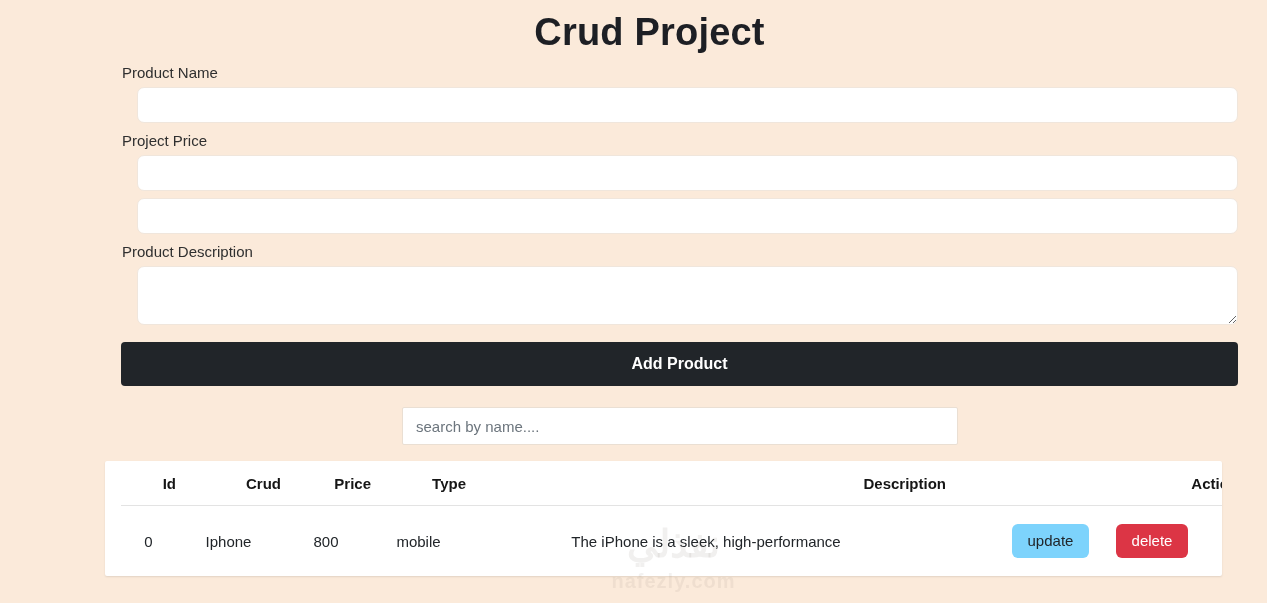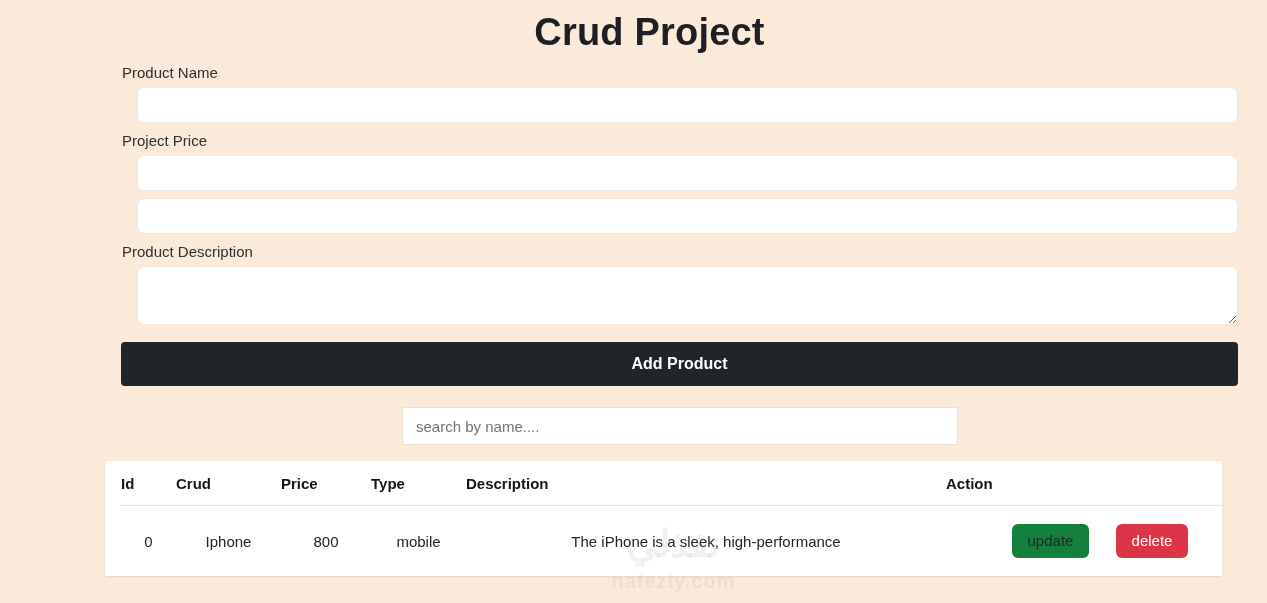--- a/index.html
+++ b/index.html
@@ -126,21 +126,21 @@
   table.data-table {
     width: 100%;
     border-collapse: collapse;
     table-layout: fixed;
   }
   table.data-table th {
     font-size: 15px;
     font-weight: bold;
     color: #161616;
     padding: 14px 0 13px 0;
-    text-align: left;
+    text-align: right;
     border-bottom: 1px solid #e3e3e3;
   }
   table.data-table td {
     font-size: 15px;
     color: #212529;
     padding: 18px 0;
     text-align: center;
     vertical-align: middle;
     height: 62px;
   }
@@ -158,21 +158,21 @@
     display: inline-block;
     border: none;
     border-radius: 6px;
     font-size: 15px;
     font-family: "Liberation Sans", sans-serif;
     padding: 8px 16px;
     cursor: pointer;
     line-height: 18px;
   }
   .btn-update {
-    background: #15803d;
+    background: #7dd3fc;
     color: #212529;
     margin-right: 6px;
   }
   .btn-delete {
     background: #dc3545;
     color: #ffffff;
   }
 
   .watermark {
     position: absolute;

